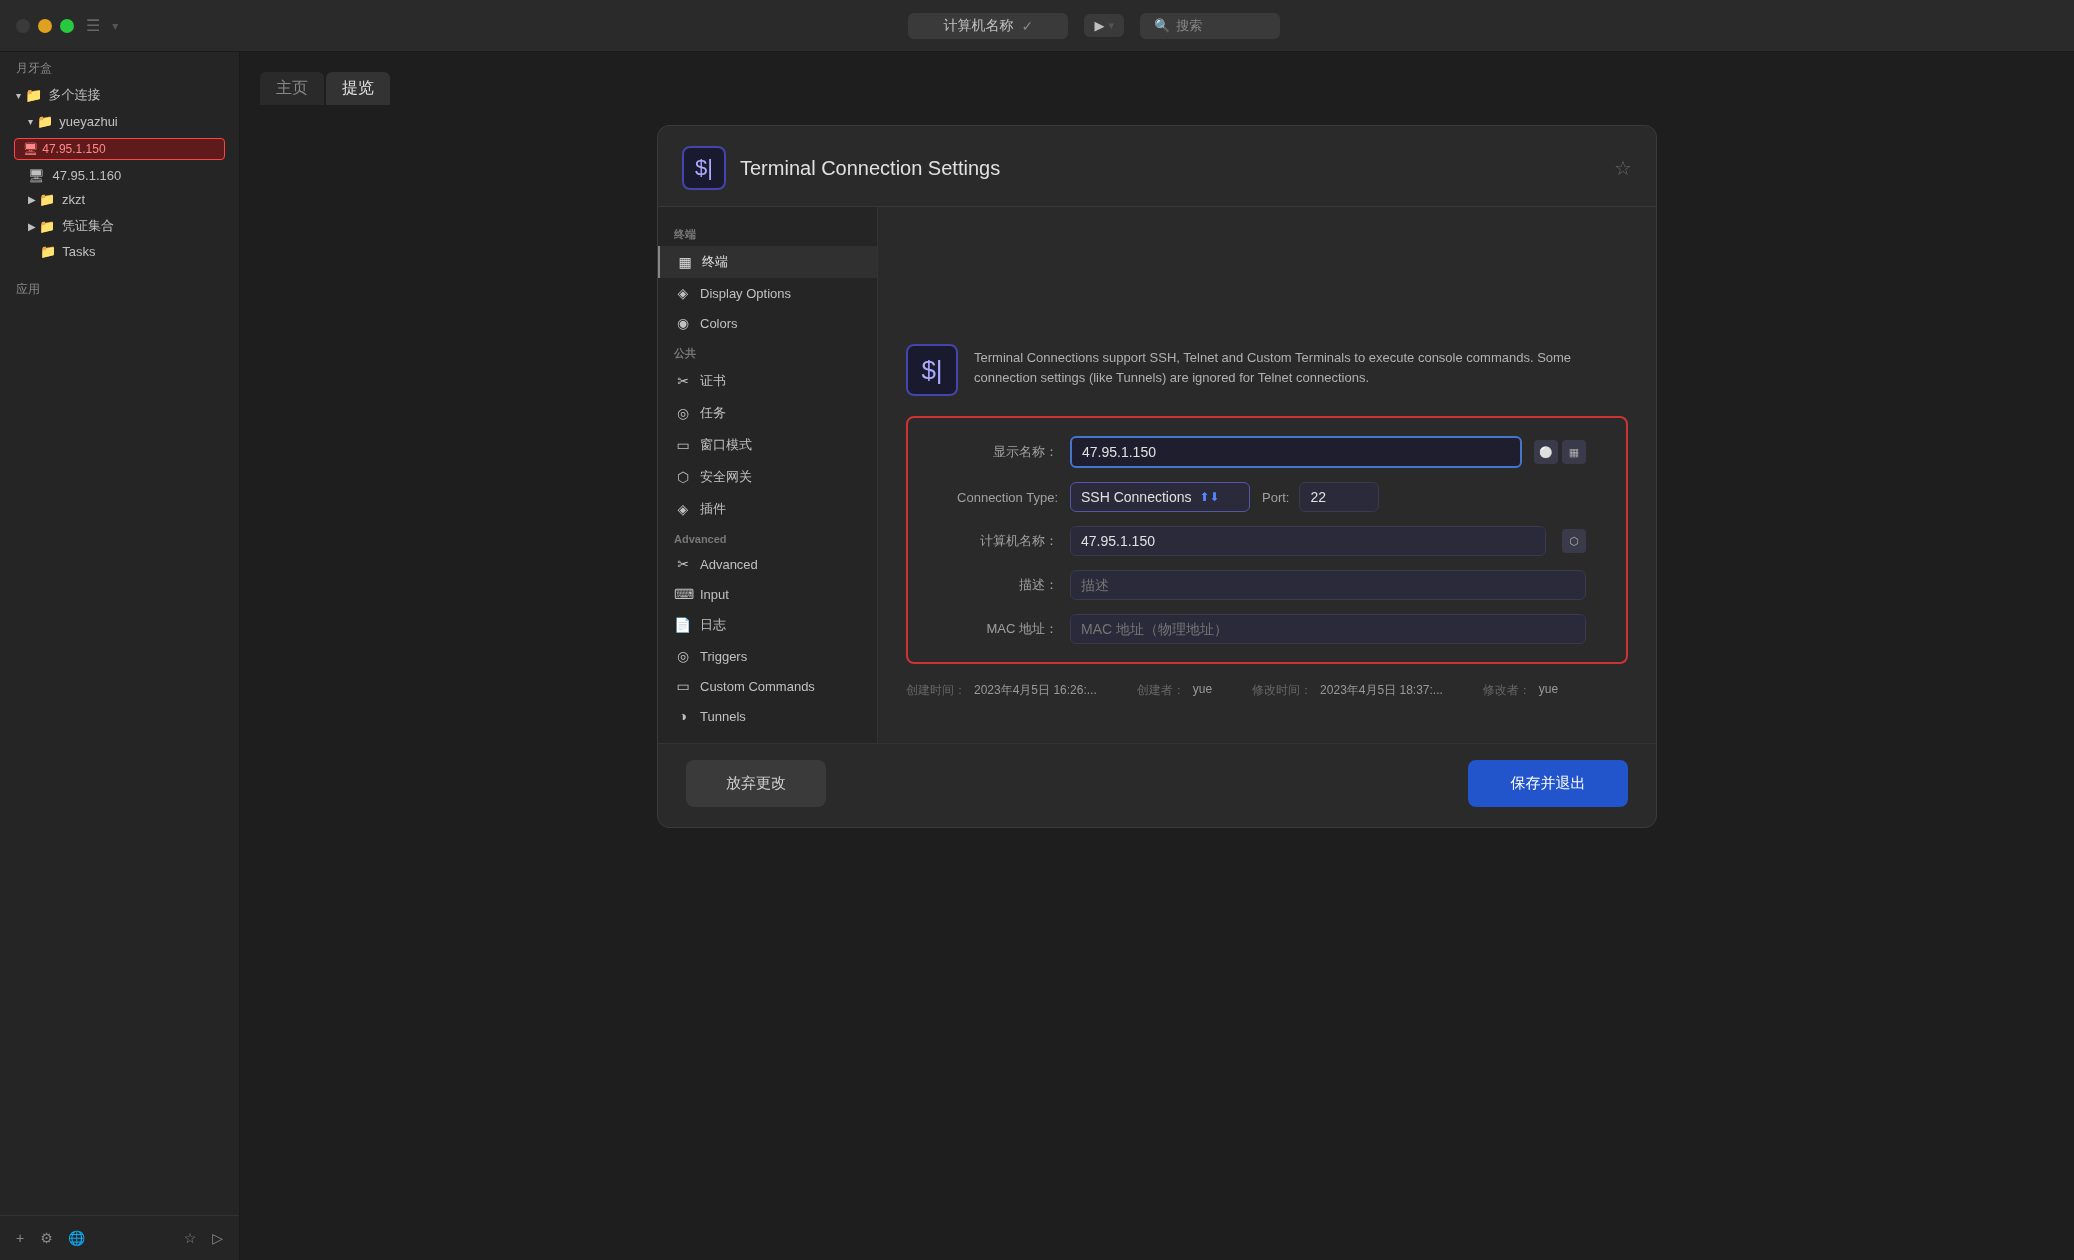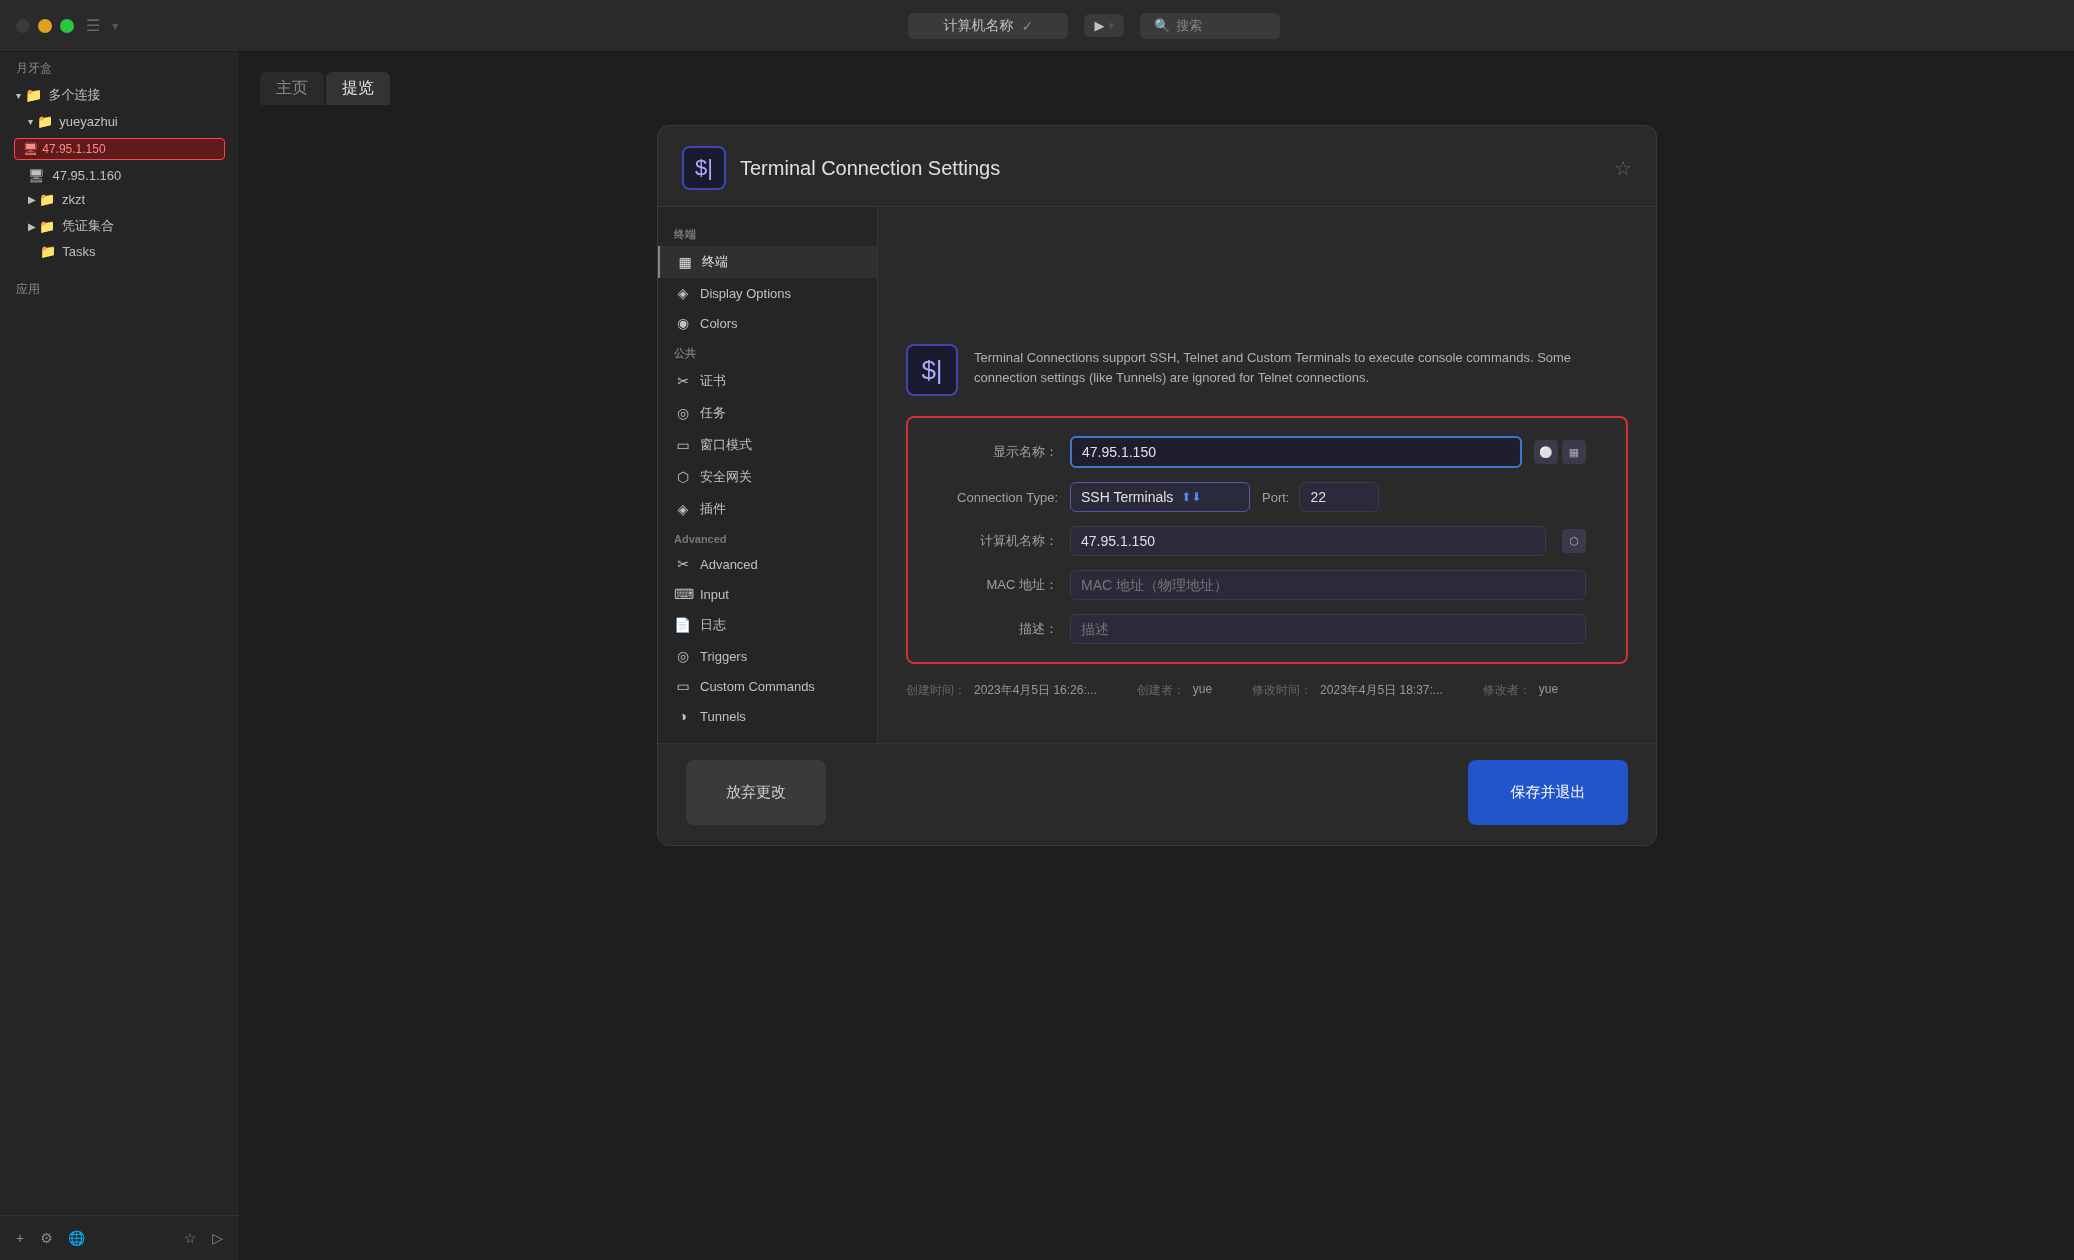--- a/index.html
+++ b/index.html
@@ -404,21 +404,21 @@
       padding: 10px 32px;
       font-size: 15px;
       color: #d0d0d0;
       cursor: pointer;
       min-width: 140px;
     }
     .btn-save {
       background: #2255cc;
       border: none;
       border-radius: 8px;
-      padding: 23px 32px;
+      padding: 14px 32px;
       font-size: 15px;
       color: #fff;
       cursor: pointer;
       min-width: 160px;
     }
 
     
     .settings-panel { overflow-y: auto; }
     ::-webkit-scrollbar { width: 4px; }
     ::-webkit-scrollbar-track { background: transparent; }
@@ -611,43 +611,43 @@
               <input class="form-input" type="text" value="47.95.1.150" style="">
               <div class="input-suffix">
                 <div class="input-btn">⚪</div>
                 <div class="input-btn">▦</div>
               </div>
             </div>
 
             <div class="form-row">
               <div class="form-label">Connection Type:</div>
               <div class="conn-type-select">
-                <span>SSH Terminals</span>
+                <span>SSH Connections</span>
                 <span class="chevron-icon">⬆⬇</span>
               </div>
               <div class="port-group">
                 <div class="port-label">Port:</div>
                 <input class="port-input" type="text" value="22" style="">
               </div>
             </div>
 
             <div class="form-row">
               <div class="form-label">计算机名称：</div>
               <input class="form-input-plain" type="text" value="47.95.1.150" style="">
               <div class="input-btn" style="margin-left:4px;">⬡</div>
             </div>
 
             <div class="form-row">
+              <div class="form-label">描述：</div>
+              <input class="form-input-placeholder" type="text" placeholder="描述" style="">
+            </div>
+
+            <div class="form-row">
               <div class="form-label">MAC 地址：</div>
               <input class="form-input-placeholder" type="text" placeholder="MAC 地址（物理地址）" style="">
-            </div>
-
-            <div class="form-row">
-              <div class="form-label">描述：</div>
-              <input class="form-input-placeholder" type="text" placeholder="描述" style="">
             </div>
 
           </div>
 
           <div class="meta-row">
             <div class="meta-item">
               <span class="meta-label">创建时间：</span>
               <span class="meta-value">2023年4月5日 16:26:...</span>
             </div>
             <div class="meta-item">

